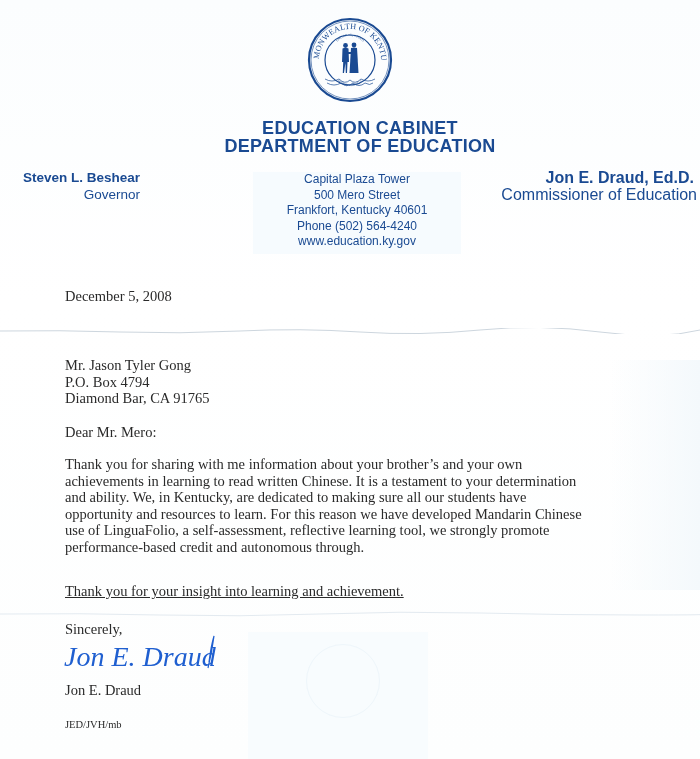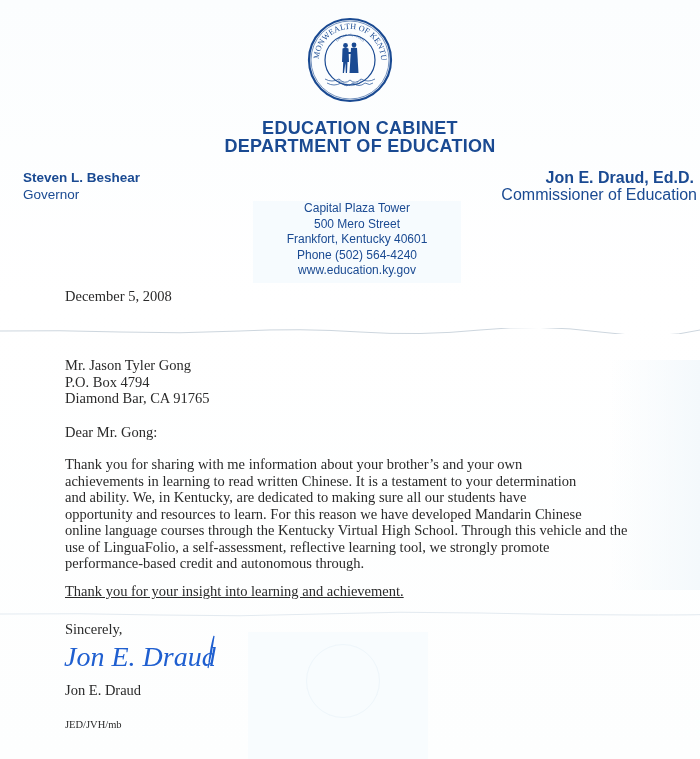--- a/index.html
+++ b/index.html
@@ -43,20 +43,21 @@
     }
     .cabinet.l1 { top: 118px; left: 10px; }
     .cabinet.l2 { top: 136px; left: 10px; }
 
     .left-block {
       position: absolute;
       left: 23px;
       top: 169px;
       font-size: 13.5px;
       line-height: 17px;
+      text-align: right;
     }
     .right-block {
       position: absolute;
       right: 3px;
       top: 169px;
       font-size: 16px;
       line-height: 17px;
       text-align: right;
       width: 220px;
     }
@@ -67,21 +68,20 @@
     .address-block {
       position: absolute;
       left: 253px;
       top: 172px;
       width: 200px;
       text-align: center;
       font-size: 12px;
       line-height: 15.6px;
       background: #f6fbfe;
       padding: 0 4px 4px 4px;
-      margin-top: 29px;
     }
     .date { position: absolute; left: 65px; top: 288px; }
     .recipient { position: absolute; left: 65px; top: 357px; }
     .salutation { position: absolute; left: 65px; top: 424px; }
     .body-para { position: absolute; left: 65px; top: 456px; width: 630px; }
     .closing-para { position: absolute; left: 65px; top: 583px; text-decoration: underline; }
     .sincerely { position: absolute; left: 65px; top: 621px; }
     .signature { position: absolute; left: 62px; top: 632px; width: 160px; height: 46px; }
     .signer { position: absolute; left: 65px; top: 682px; }
     .initials { position: absolute; left: 65px; top: 717px; font-size: 10.5px; }
@@ -194,28 +194,27 @@
 
   <div class="serif" style="color:#2a2a2a; font-size:14.5px; line-height:16.5px;">
     <div class="date">December 5, 2008</div>
 
     <div class="recipient">
       <div>Mr. Jason Tyler Gong</div>
       <div>P.O. Box 4794</div>
       <div>Diamond Bar, CA 91765</div>
     </div>
 
-    <div class="salutation">Dear Mr. Gong:</div>
+    <div class="salutation">Dear Mr. Mero:</div>
 
     <div class="body-para">
       <div>Thank you for sharing with me information about your brother’s and your own</div>
       <div>achievements in learning to read written Chinese. It is a testament to your determination</div>
       <div>and ability. We, in Kentucky, are dedicated to making sure all our students have</div>
       <div>opportunity and resources to learn. For this reason we have developed Mandarin Chinese</div>
-      <div>online language courses through the Kentucky Virtual High School. Through this vehicle and the</div>
       <div>use of LinguaFolio, a self-assessment, reflective learning tool, we strongly promote</div>
       <div>performance-based credit and autonomous through.</div>
     </div>
 
     <div class="closing-para">Thank you for your insight into learning and achievement.</div>
 
     <div class="sincerely">Sincerely,</div>
 
     <svg class="signature" viewBox="0 0 160 46">
       <text x="2" y="34" font-family="Liberation Serif, serif" font-style="italic" font-size="28" fill="#1f5fd0">Jon E. Draud</text>

